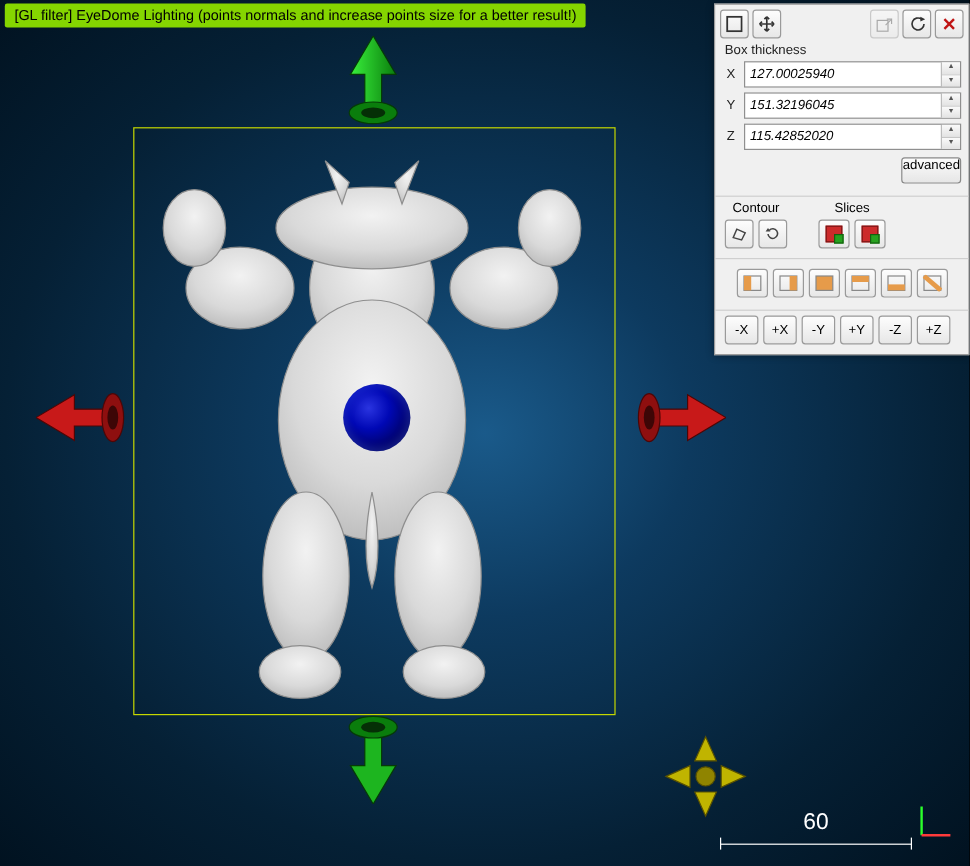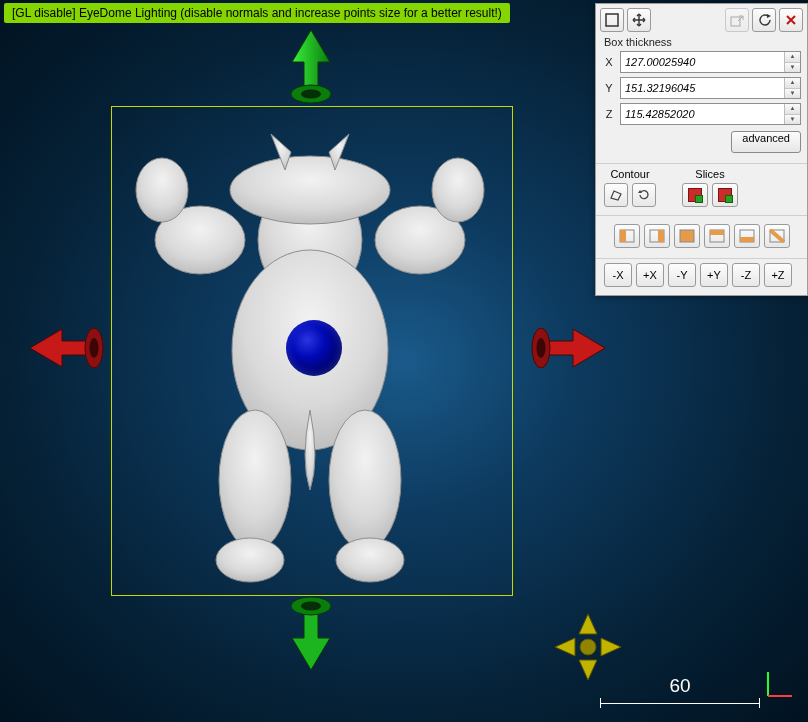--- a/index.html
+++ b/index.html
@@ -127,40 +127,40 @@
     border-left: 1px solid #bcbcbc;
     display: flex; flex-direction: column;
   }
   .spinner div {
     flex: 1; font-size: 6px; line-height: 8px; text-align: center;
     background: linear-gradient(#fafafa,#e3e3e3);
     color: #555;
   }
   .spinner div:first-child { border-bottom: 1px solid #c6c6c6;}
   .advanced-row { display:flex; justify-content:flex-end; padding:2px 2px 6px 0;}
-  .advanced-btn { height: 22px; padding: 0 10px; border:1px solid #8a8a8a; border-radius:3px; background: linear-gradient(#fcfcfc,#e6e6e6); font-size:11px; cursor:pointer;text-align:right;}
+  .advanced-btn { height: 22px; padding: 0 0; border:1px solid #8a8a8a; border-radius:3px; background: linear-gradient(#fcfcfc,#e6e6e6); font-size:11px; cursor:pointer;text-align:right;}
   hr.sep { border: none; border-top: 1px solid #cfcfcf; margin: 4px -4px; }
   .subgroups { display:flex; padding: 0 4px 4px; gap: 26px;}
   .subgroups .col { display:flex; flex-direction:column; align-items:center; gap:3px;text-align:center;}
   .btnset { display:flex; gap:4px; }
   .slice-btn { width:26px; height:24px; }
   .slice-icon-red { width:14px;height:14px;background:#cc2b2b;border:1px solid #7a1414; position:relative;}
   .slice-icon-red::after{content:"";position:absolute;right:-2px;bottom:-2px;width:6px;height:6px;background:#27a21f;border:1px solid #15600f;}
   .slice-icon-red.multi::before{content:"";position:absolute;left:-3px;top:-3px;width:14px;height:14px;background:#cc2b2b;border:1px solid #7a1414;z-index:-1;}
   .ortho-row { display:flex; gap:4px; justify-content:center; padding: 4px 0 6px;}
   .ortho-btn { width:26px; height:24px;}
   .shift-row{ display:flex; gap:4px; padding:0 4px; flex-wrap:wrap;}
   .shift-btn{ width:28px; height:24px; font-size:11px;}
 </style>
 </head>
 <body>
 
 <div class="viewport">
 
-  <div class="filter-bar">[GL disable] EyeDome Lighting (disable normals and increase points size for a better result!)</div>
+  <div class="filter-bar">[GL filter] EyeDome Lighting (points normals and increase points size for a better result!)</div>
 
   <div class="selection-frame"></div>
 
   <svg class="model-placeholder" viewBox="0 0 360 465">
     <defs>
       <radialGradient id="bg" cx="50%" cy="35%" r="70%">
         <stop offset="0%" stop-color="#f2f2f2"></stop>
           <stop offset="60%" stop-color="#d9d9d9"></stop>
           <stop offset="100%" stop-color="#b9b9b9"></stop>
       </radialGradient>

